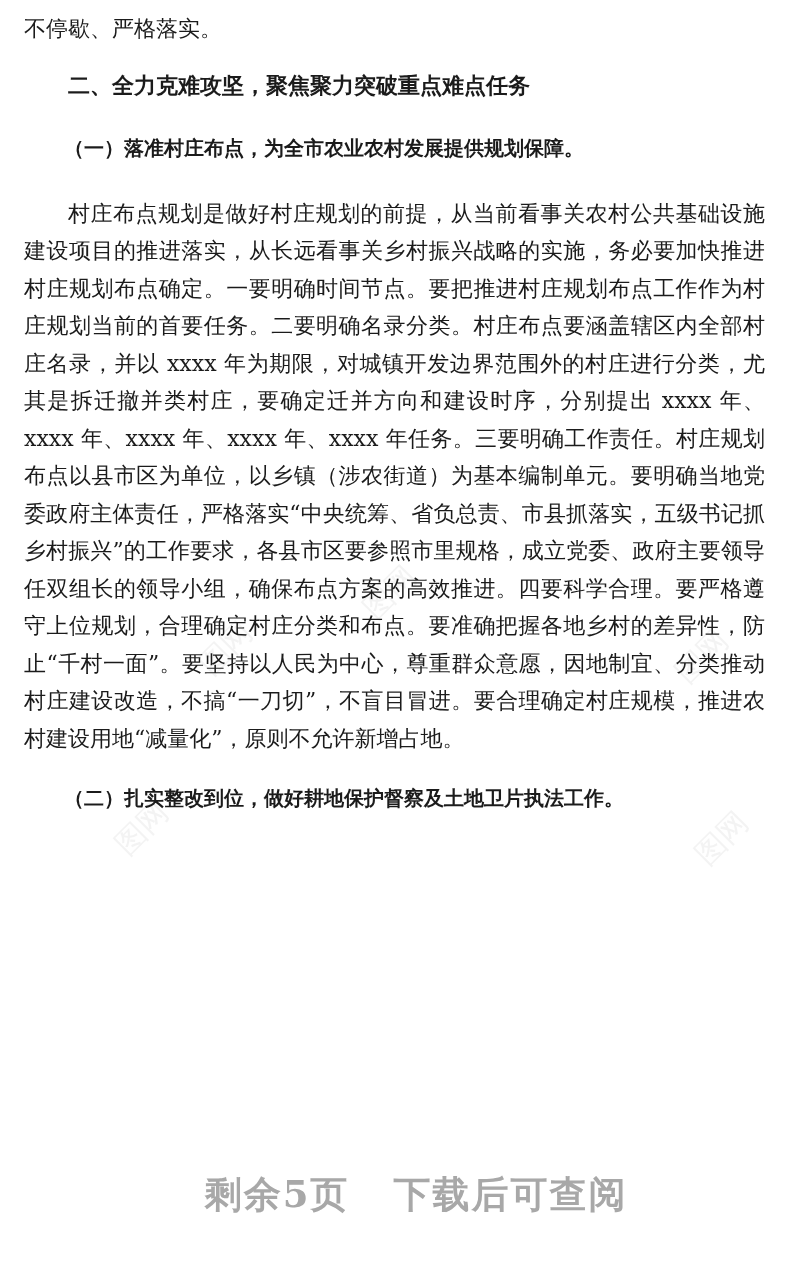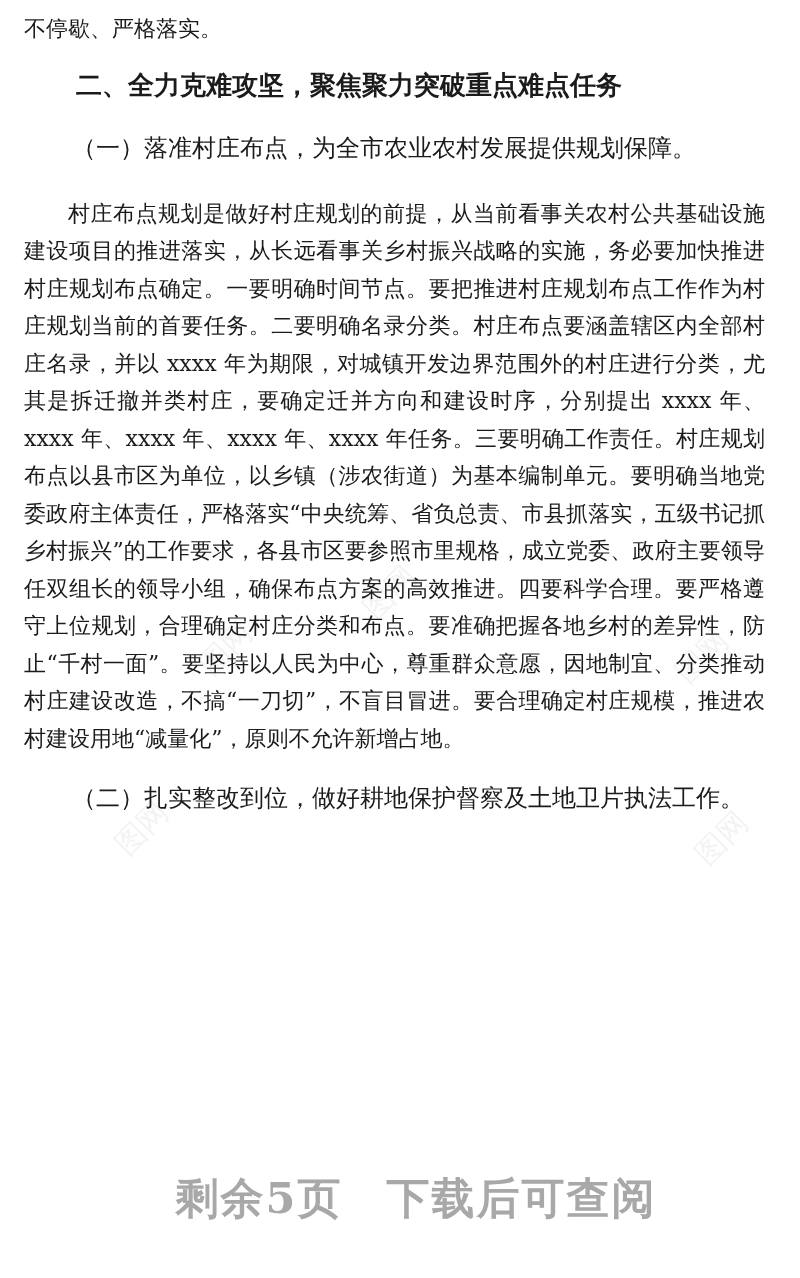--- a/index.html
+++ b/index.html
@@ -24,49 +24,49 @@
     font-size: 22px;
     line-height: 37.5px;
     text-align: justify;
   }
   .carryover-line {
     margin: 0;
     text-indent: 0;
   }
   .section-heading {
     margin: 19px 0 0 0;
-    font-size: 26px;
+    font-size: 22px;
     font-weight: bold;
     text-indent: 2em;
     line-height: 37.5px;
   }
   .sub-heading {
     margin: 26px 0 0 0;
-    font-size: 24px;
-    font-weight: normal;
+    font-size: 20px;
+    font-weight: bold;
     text-indent: 2em;
     line-height: 37.5px;
   }
   .sub-heading.second {
     margin-top: 23px;
   }
   .body-para {
     margin: 27px 11px 0 0;
     text-indent: 2em;
   }
   .body-para.second {
     margin-top: 30px;
   }
   .footer-banner {
     position: absolute;
     left: 0;
     right: 0;
     top: 1170px;
     text-align: center;
-    font-size: 43px;
+    font-size: 37px;
     font-weight: bold;
     color: #a8a8a8;
     letter-spacing: 2px;
     white-space: nowrap;
     padding-left: 32px;
   }
   .footer-banner .gap {
     display: inline-block;
     width: 44px;
   }

